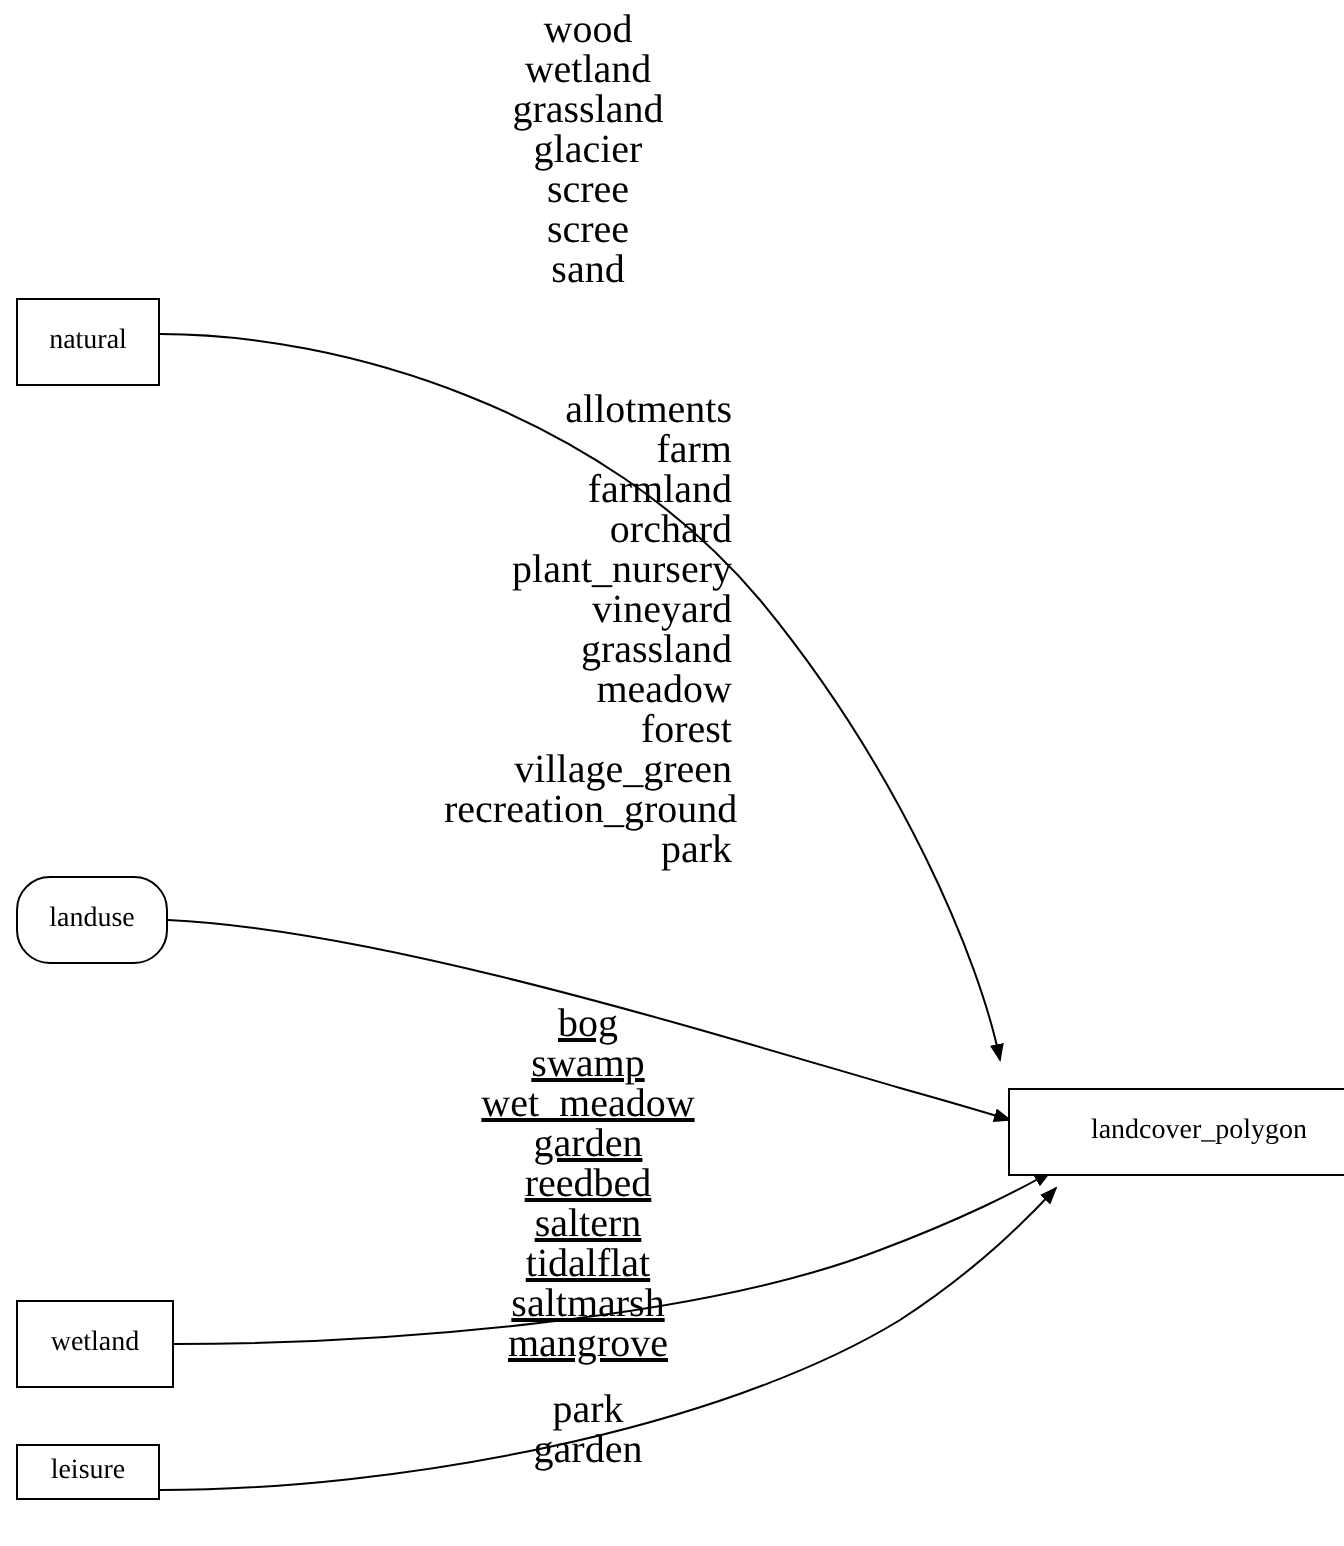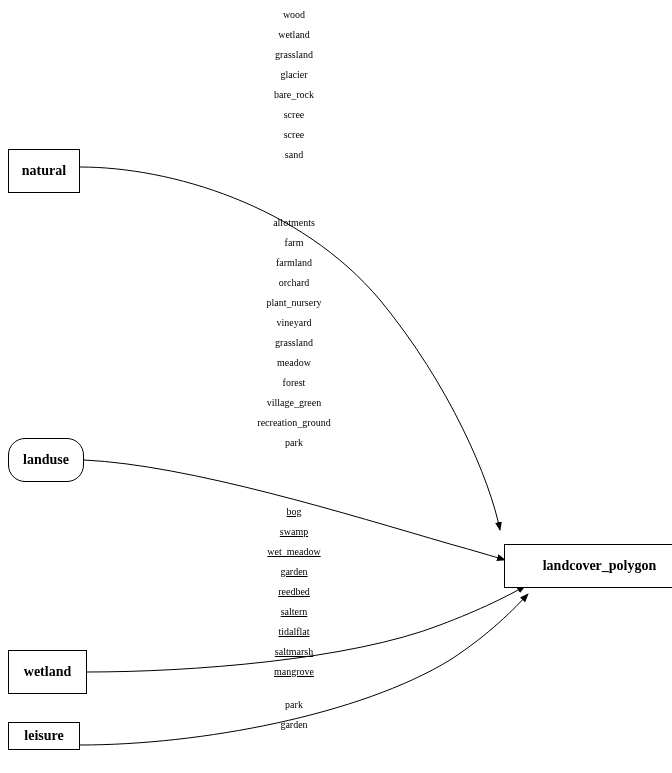--- a/index.html
+++ b/index.html
@@ -19,26 +19,25 @@
     position: absolute;
     border: 1px solid #000000;
     background: #ffffff;
     display: flex;
     align-items: center;
     justify-content: center;
     font-size: 14px;
     color: #000000;
     box-sizing: border-box;
     white-space: nowrap;
-    font-weight: bold;
   }
   .edge-label {
     position: absolute;
     text-align: center;
-    font-size: 10px;
+    font-size: 20px;
     line-height: 20px;
     color: #000000;
     white-space: nowrap;
   }
   .edge-label span {
     display: block;
   }
   svg.edges {
     position: absolute;
     left: 0;
@@ -82,27 +81,26 @@
 
   <div class="node" style="left:504px; top:544px; width:191px; height:44px;">
     <span>landcover_polygon</span>
   </div>
 
   <div class="edge-label" style="left:232px; top:5px; width:124px;">
       <span>wood</span>
       <span>wetland</span>
       <span>grassland</span>
       <span>glacier</span>
-      <span>bare_rock</span>
       <span>scree</span>
       <span>scree</span>
       <span>sand</span>
     </div>
 
-  <div class="edge-label" style="left:222px; top:213px; width:144px;">
+  <div class="edge-label" style="left:222px; top:195px; width:144px;text-align:right;">
       <span>allotments</span>
       <span>farm</span>
       <span>farmland</span>
       <span>orchard</span>
       <span>plant_nursery</span>
       <span>vineyard</span>
       <span>grassland</span>
       <span>meadow</span>
       <span>forest</span>
       <span>village_green</span>

